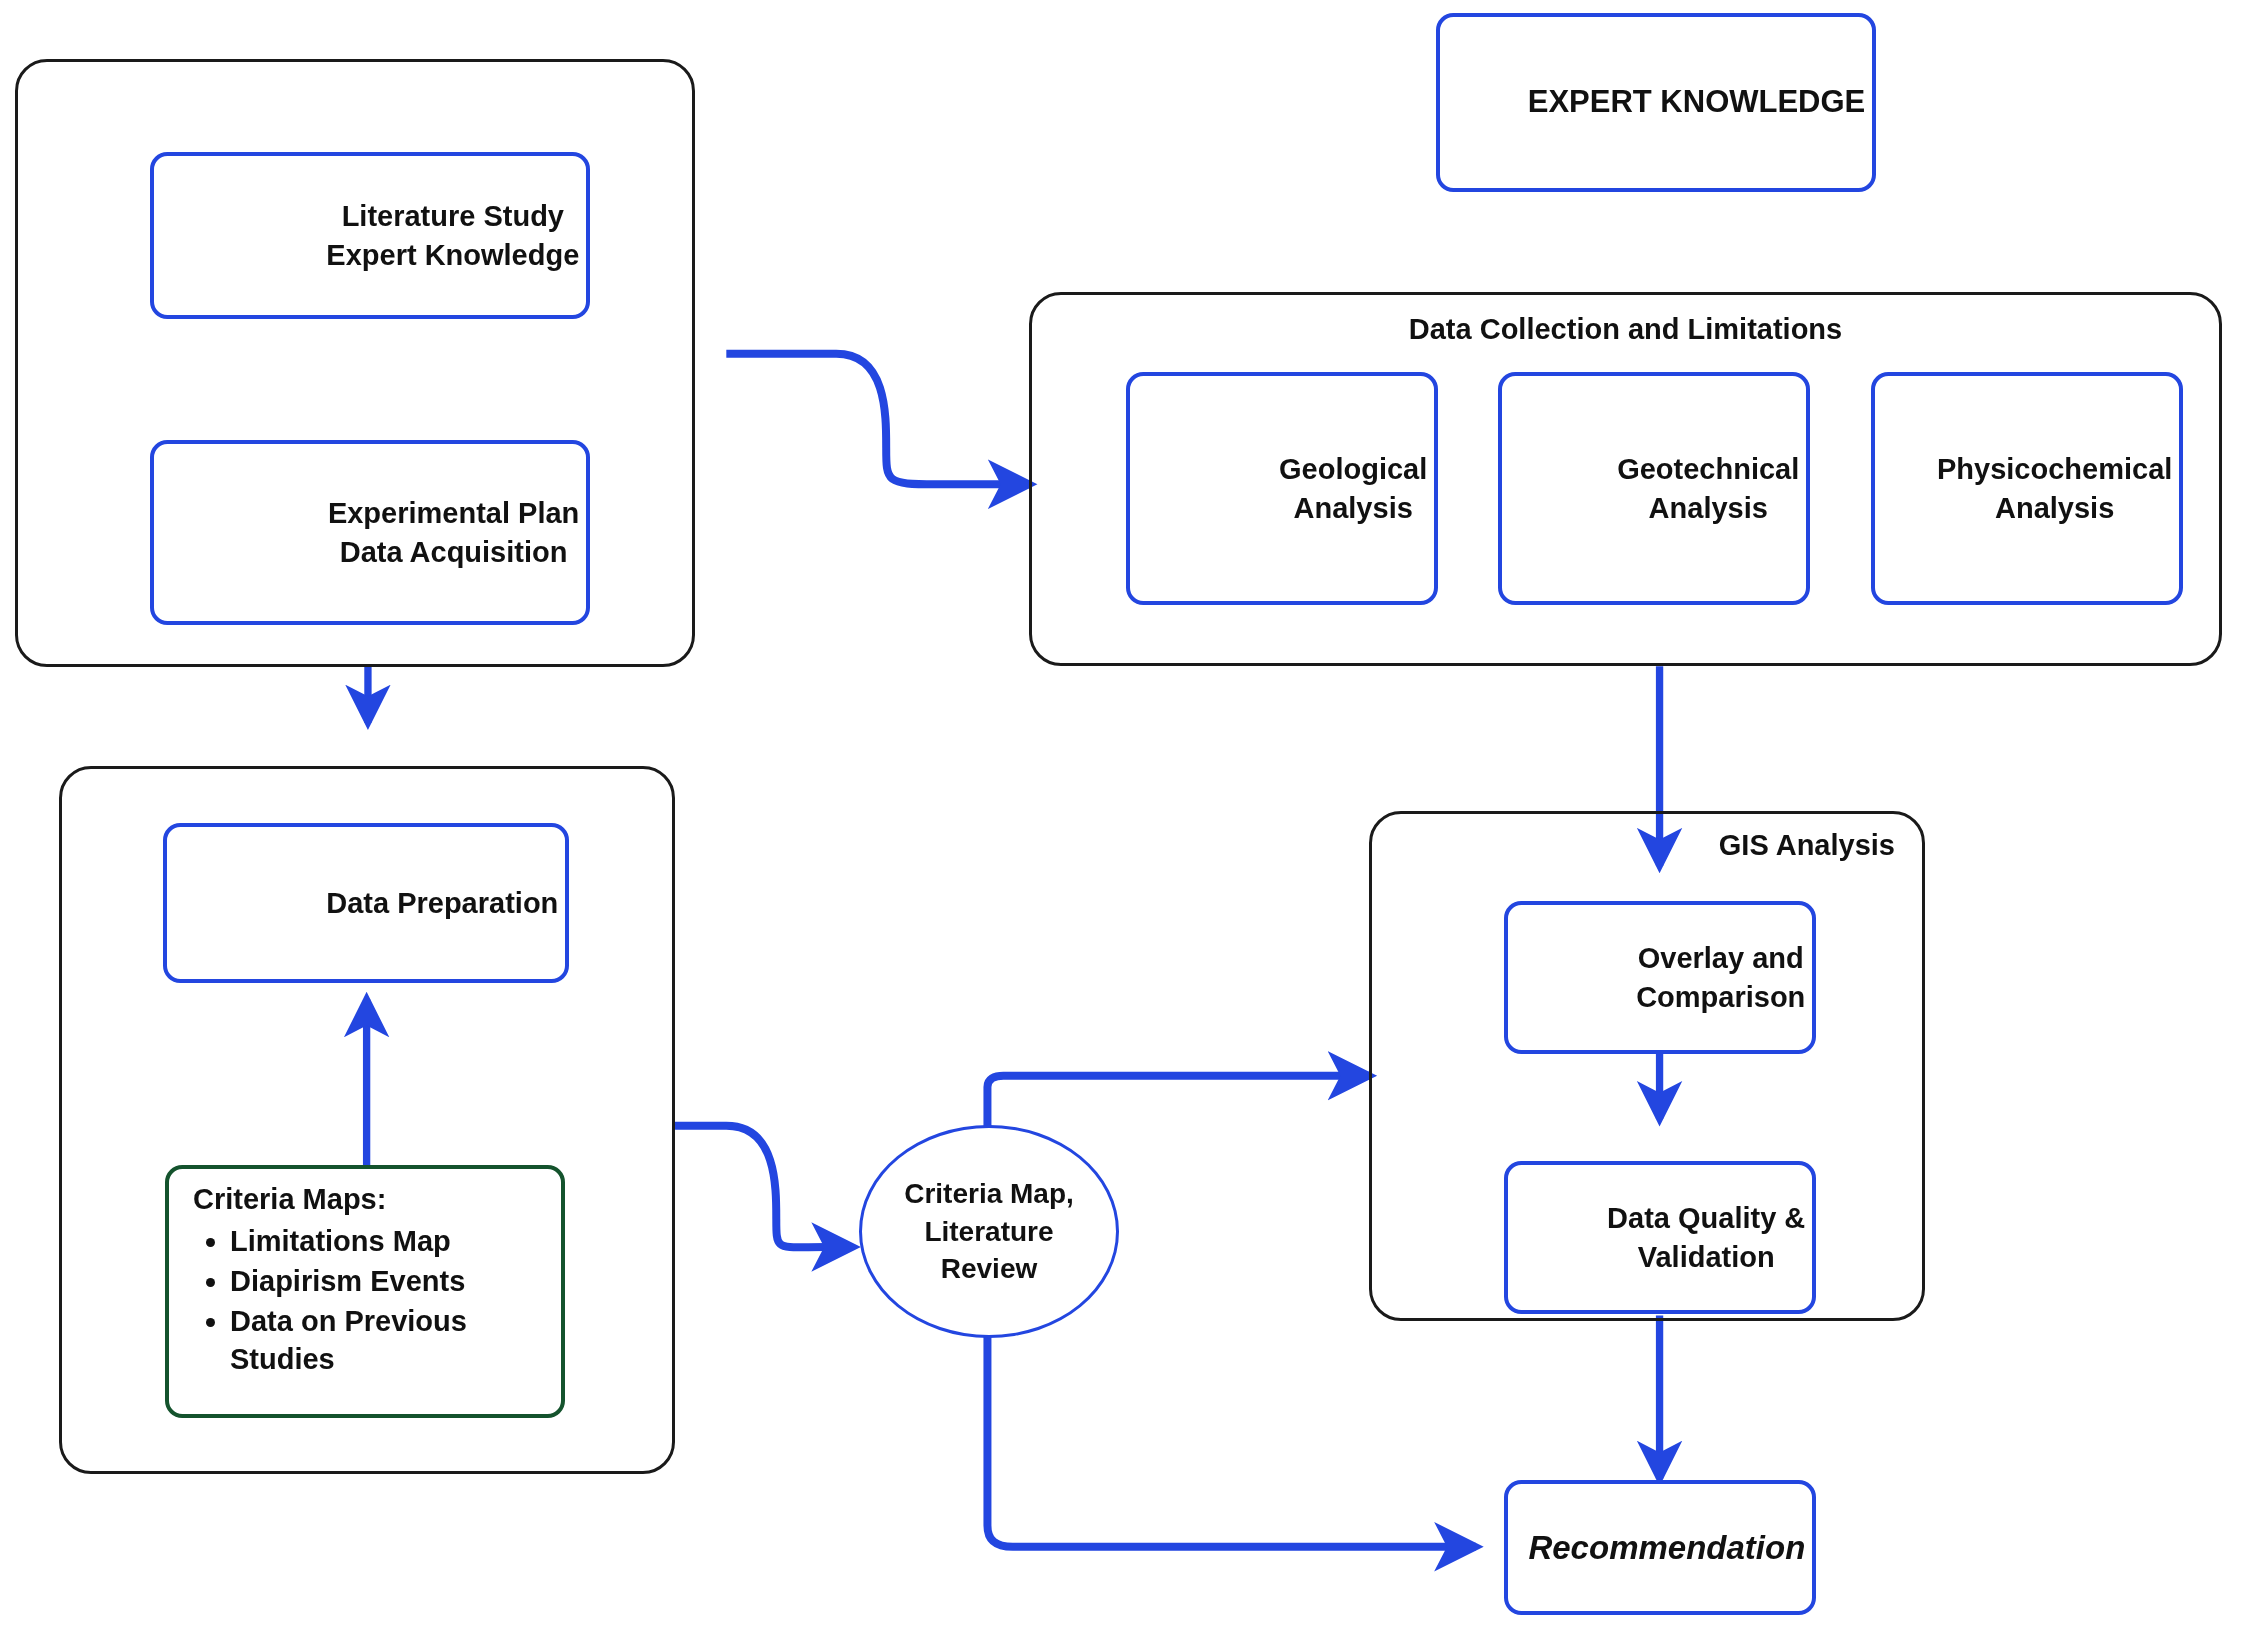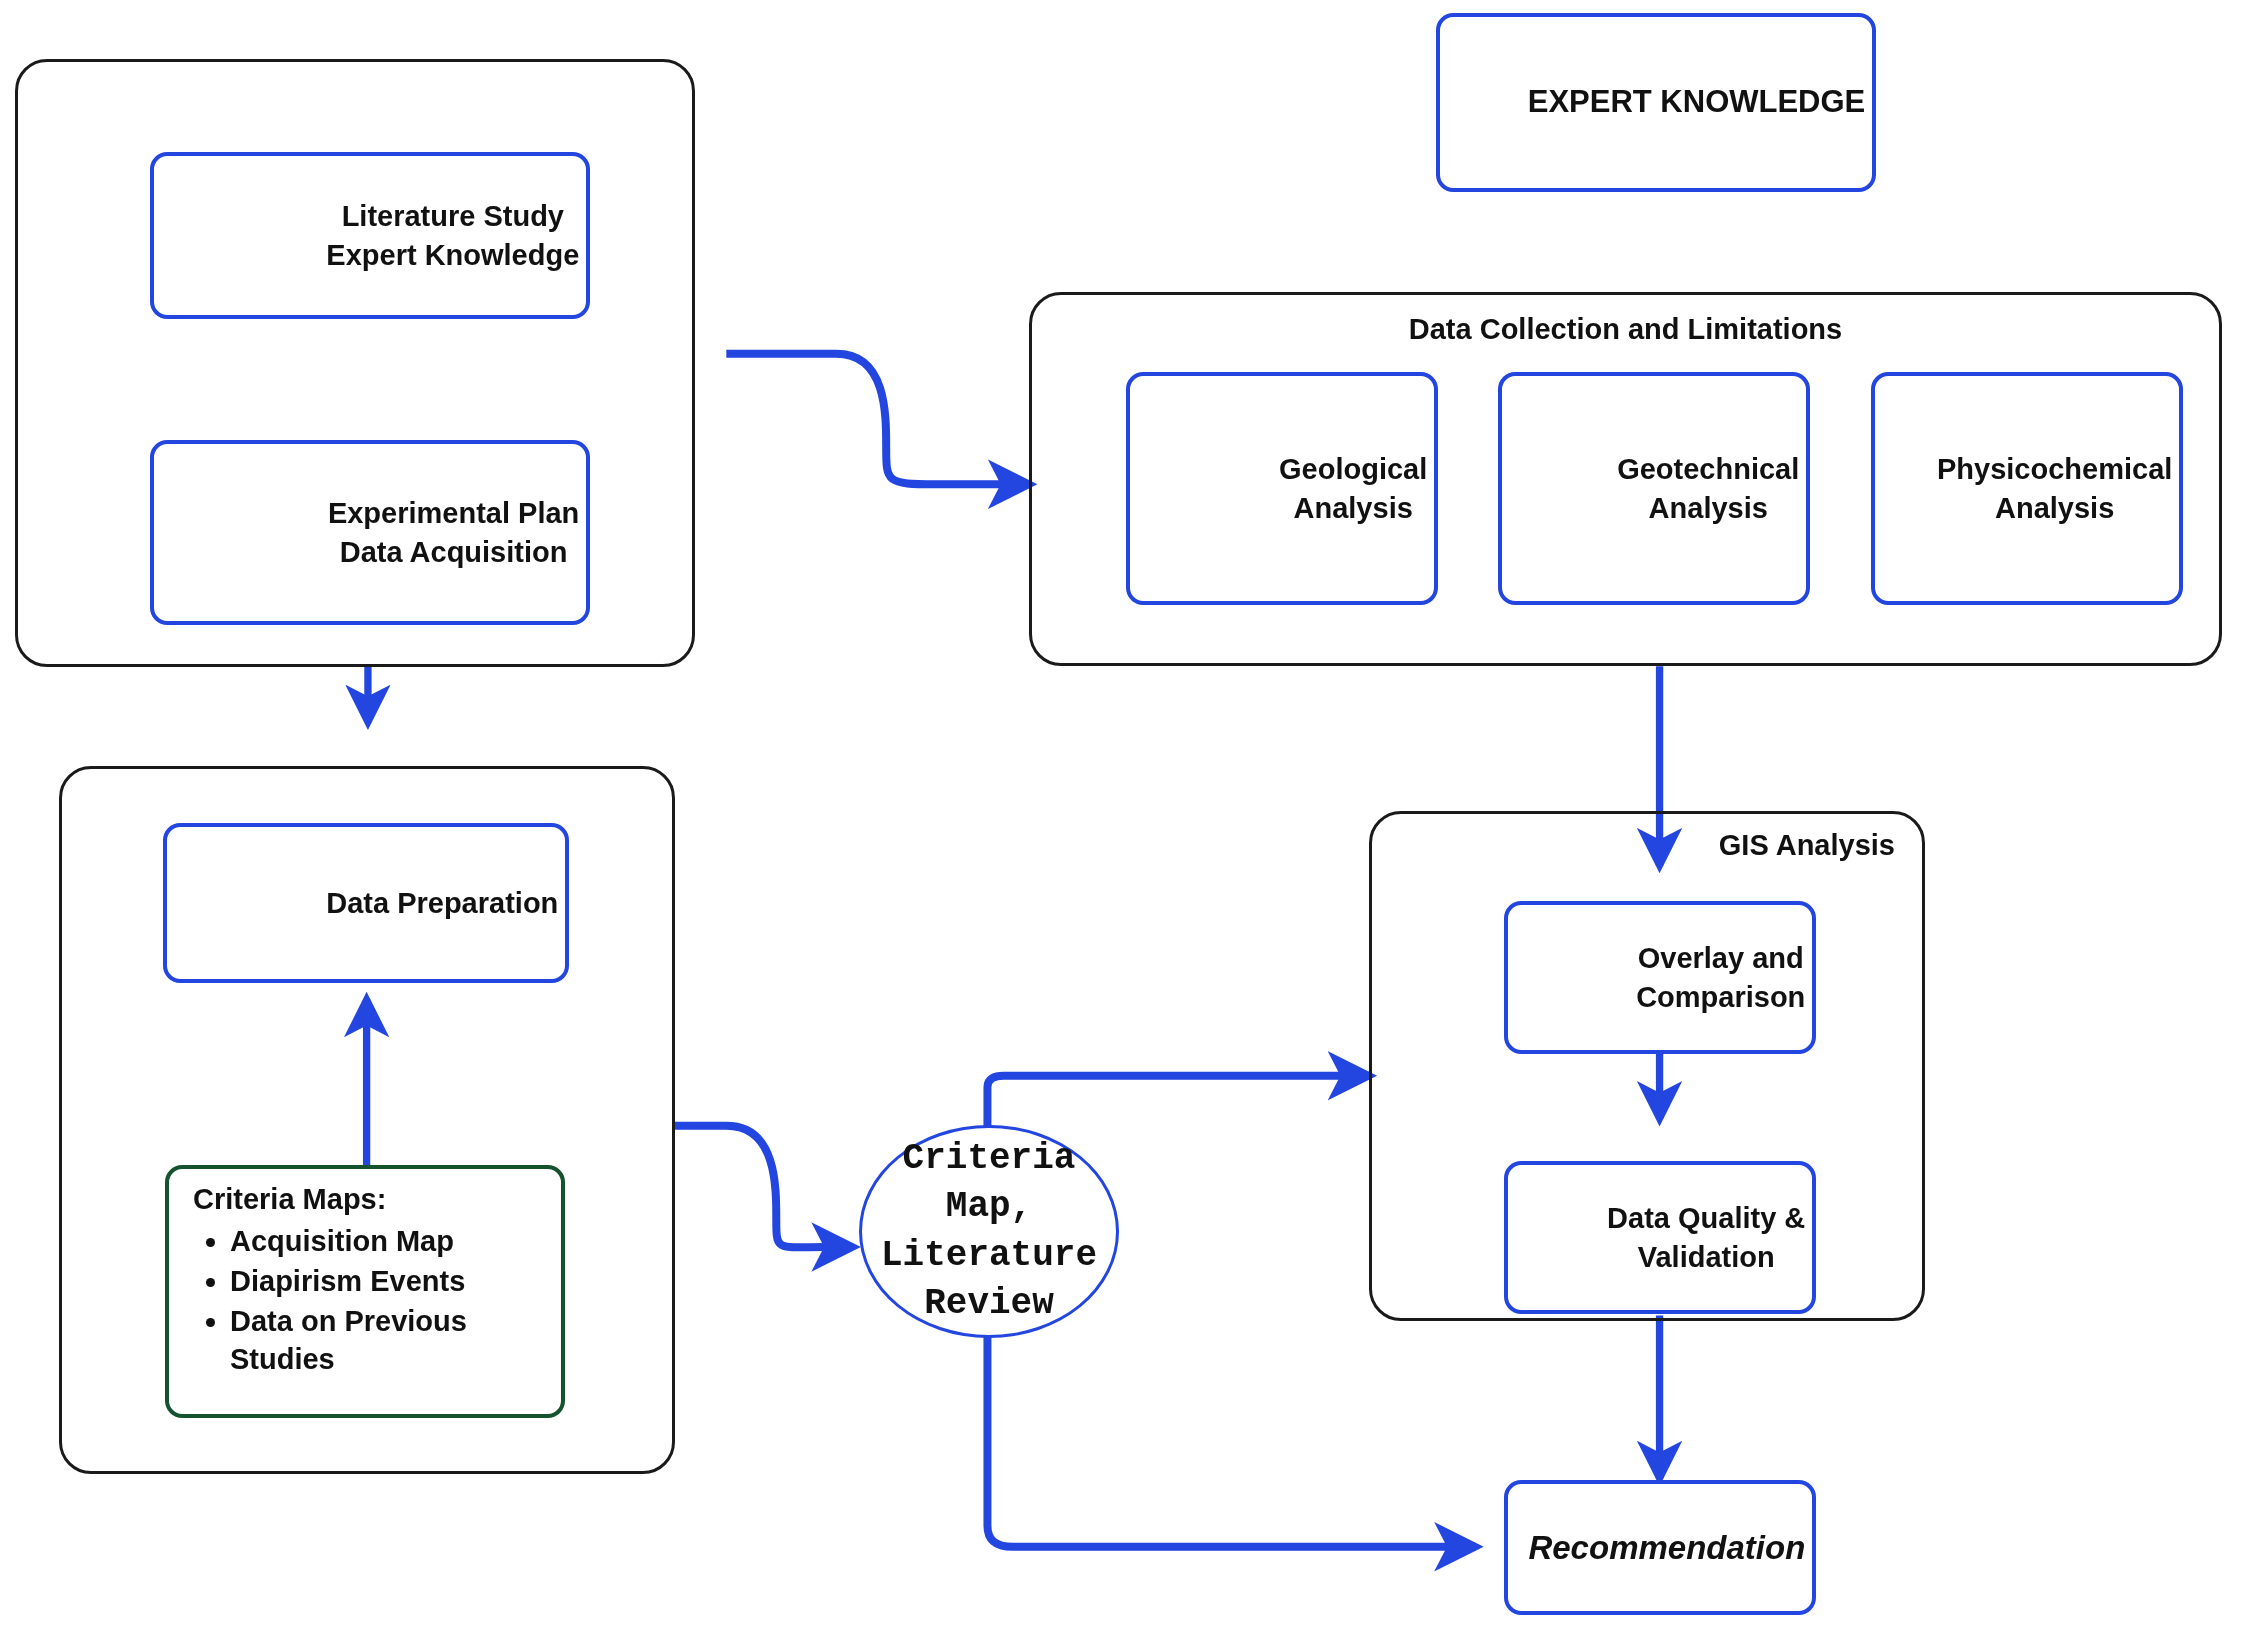--- a/index.html
+++ b/index.html
@@ -167,27 +167,27 @@
 Analysis</span>
   </div>
 
   <div class="node-box" style="left:163px; top:823px; width:406px; height:160px; font-size:29px;">
     <span class="label">Data Preparation</span>
   </div>
 
   <div class="criteria-box" style="left:165px; top:1165px; width:400px; height:253px; font-size:29px;">
     <span class="criteria-title">Criteria Maps:</span>
     <ul class="criteria-list">
-      <li>Acquisition Map</li>
+      <li>Limitations Map</li>
       <li>Diapirism Events</li>
       <li>Data on Previous Studies</li>
     </ul>
   </div>
 
-  <div class="ellipse-node" style="left:859px; top:1125px; width:260px; height:213px; font-size:36px;font-family:Liberation Mono, monospace;">
+  <div class="ellipse-node" style="left:859px; top:1125px; width:260px; height:213px; font-size:28px;">
     <span class="label" style="white-space:pre-line;">Criteria Map,
 Literature
 Review</span>
   </div>
 
   <div class="node-box" style="left:1504px; top:901px; width:312px; height:153px; font-size:29px;padding-left:6px;">
     <span class="label">Overlay and
 Comparison</span>
   </div>
 

